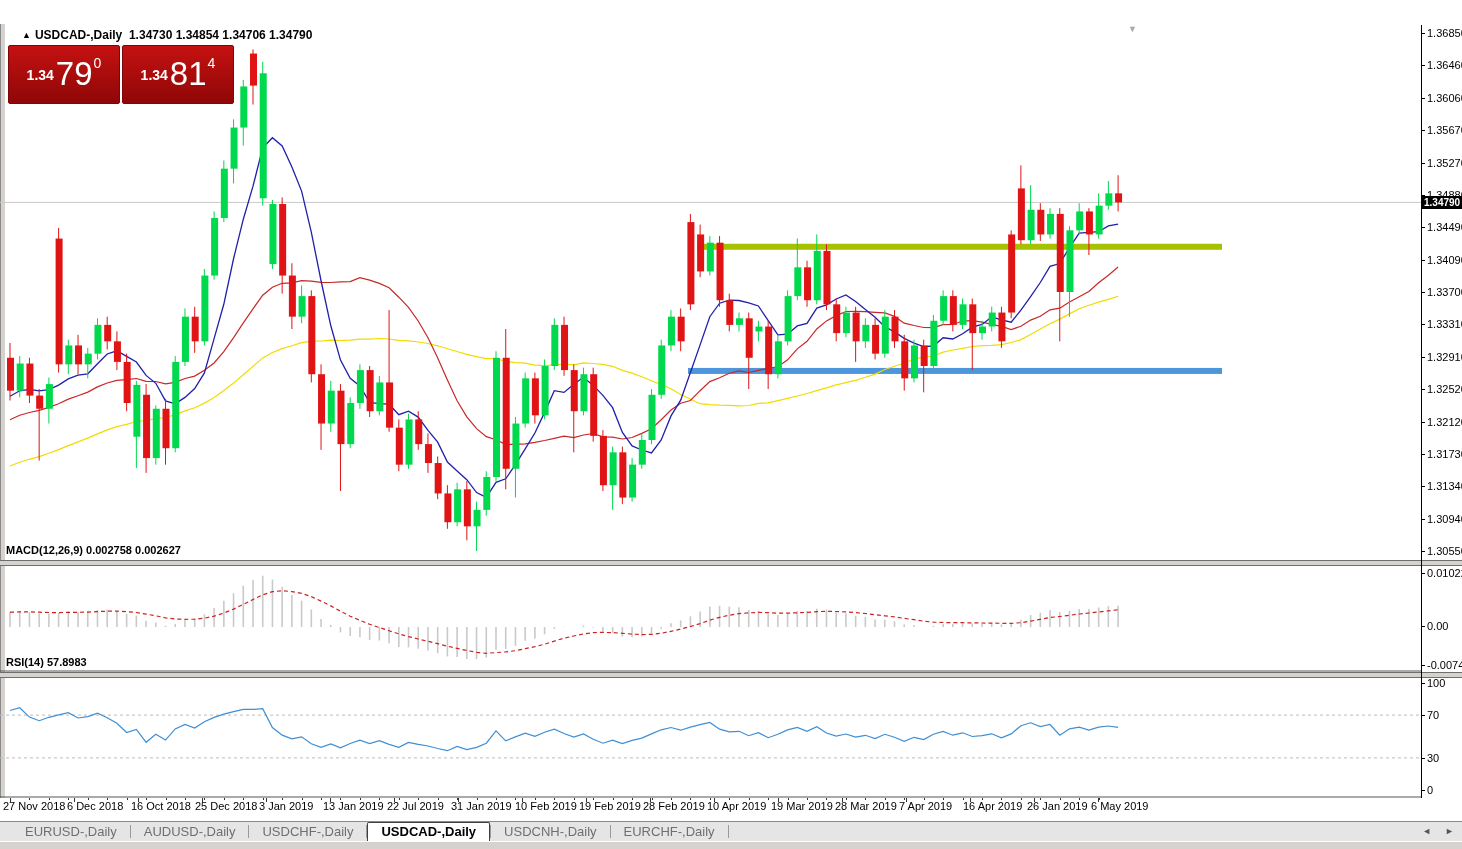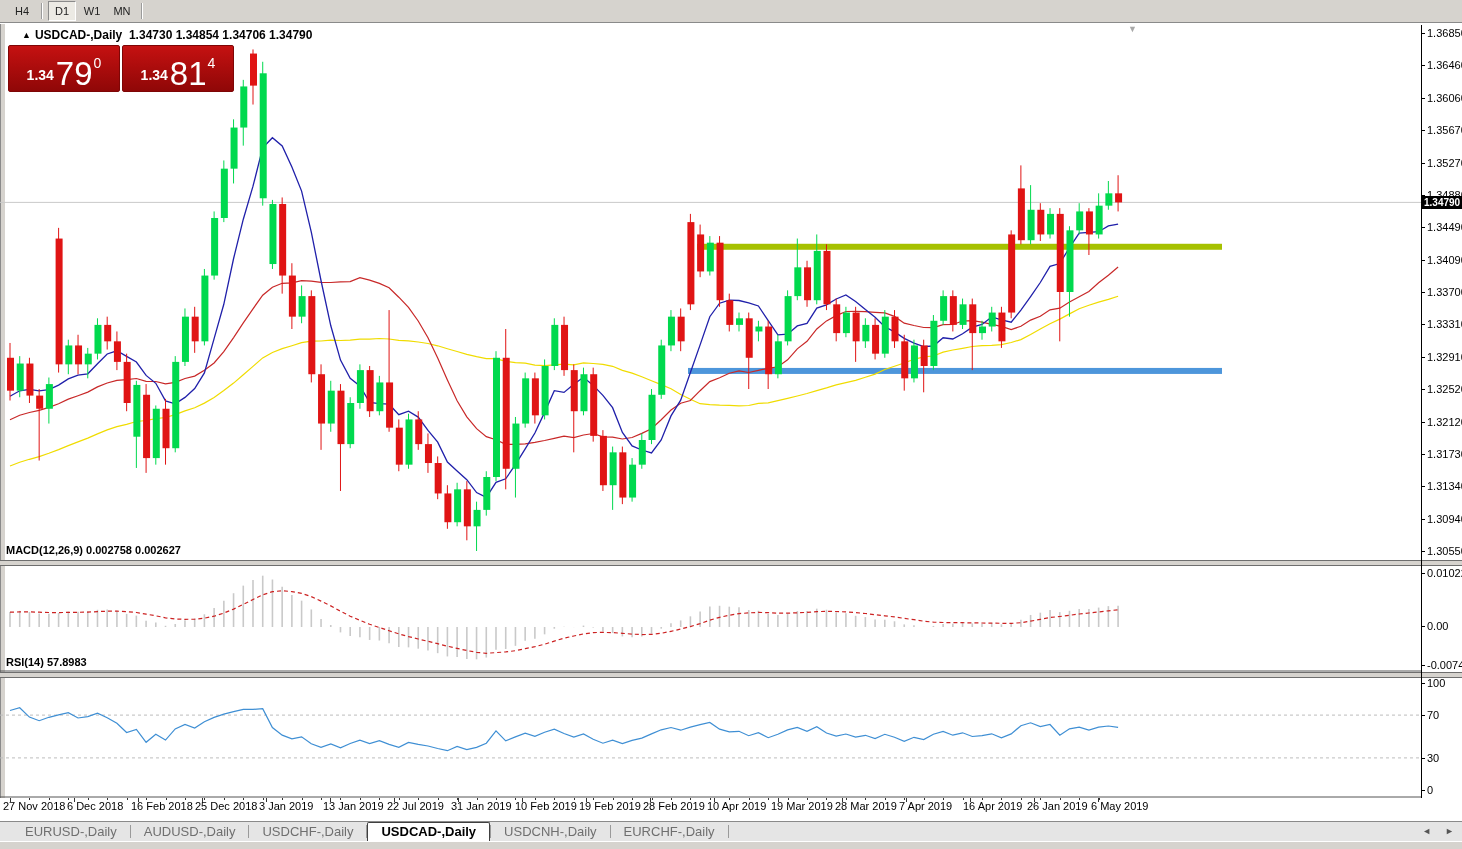--- a/index.html
+++ b/index.html
@@ -63,39 +63,30 @@
   .tp-btn{flex:0 0 50px;background:linear-gradient(#d21717,#9c0707);border:1px solid #7e0606;border-radius:3px;
           color:#fff;font-size:13px;display:flex;align-items:center;justify-content:center;cursor:pointer;}
   #buy-btn{flex:0 0 62px;}
   #tp-spinner{flex:1;display:flex;border:1px solid #8a8a8a;background:#fff;}
   .spin-btn{width:17px;background:linear-gradient(#f4f3f1,#d8d5cf);border:1px solid #aaa;font-size:7px;color:#444;
             display:flex;align-items:center;justify-content:center;cursor:pointer;}
   #vol-input{flex:1;border:none;outline:none;font-size:14px;text-align:right;padding-right:14px;width:40px;
              font-family:"Liberation Sans",sans-serif;}
   #tp-row2{display:flex;margin-top:1px;gap:2px;}
   .quote-tile{flex:1;height:42px;background:linear-gradient(#c51111,#8f0707);border:1px solid #7e0606;border-radius:2px;
-              color:#fff;display:flex;align-items:flex-end;justify-content:center;padding-bottom:3px;cursor:pointer;}
+              color:#fff;display:flex;align-items:flex-end;justify-content:center;padding-bottom:15px;cursor:pointer;}
   .quote-tile .prefix{font-size:14px;font-weight:bold;margin-bottom:5px;margin-right:2px;}
   .quote-tile .big{font-size:33px;line-height:0.85;font-weight:normal;}
   .quote-tile .sup{font-size:14px;margin-bottom:17px;margin-left:1px;}
 </style>
 </head>
 <body>
 
 <div id="stage">
 
-  <div id="toolbar">
-      <div style="width: 7px;"></div>
-      <div class="tf-btn">H4</div>
-      <div class="tb-sep"></div>
-      <div class="tf-btn active">D1</div>
-      <div class="tf-btn">W1</div>
-      <div class="tf-btn">MN</div>
-      <div class="tb-sep"></div>
-    </div>
   <div id="toolbar-underline"></div>
 
   <div id="chartwin">
     <div id="left-groove1"></div>
     <div id="left-groove2"></div>
     <div id="left-groove3"></div>
 
     <div id="title-row"><span class="marker">▲</span><span>USDCAD-,Daily</span><span id="ohlc-span">  1.34730 1.34854 1.34706 1.34790</span></div>
 
     <div id="scroll-marker">▼</div>
@@ -536,21 +527,21 @@
         </div>
       </div>
     </div>
 
     <div id="date-strip">
         <div class="date-tick" style="left: 10px;"></div>
         <div class="date-label" style="left: 3px;">27 Nov 2018</div>
         <div class="date-tick" style="left: 74px;"></div>
         <div class="date-label" style="left: 67px;">6 Dec 2018</div>
         <div class="date-tick" style="left: 138px;"></div>
-        <div class="date-label" style="left: 131px;">16 Feb 2018</div>
+        <div class="date-label" style="left: 131px;">16 Oct 2018</div>
         <div class="date-tick" style="left: 202px;"></div>
         <div class="date-label" style="left: 195px;">25 Dec 2018</div>
         <div class="date-tick" style="left: 266px;"></div>
         <div class="date-label" style="left: 259px;">3 Jan 2019</div>
         <div class="date-tick" style="left: 330px;"></div>
         <div class="date-label" style="left: 323px;">13 Jan 2019</div>
         <div class="date-tick" style="left: 394px;"></div>
         <div class="date-label" style="left: 387px;">22 Jul 2019</div>
         <div class="date-tick" style="left: 458px;"></div>
         <div class="date-label" style="left: 451px;">31 Jan 2019</div>

